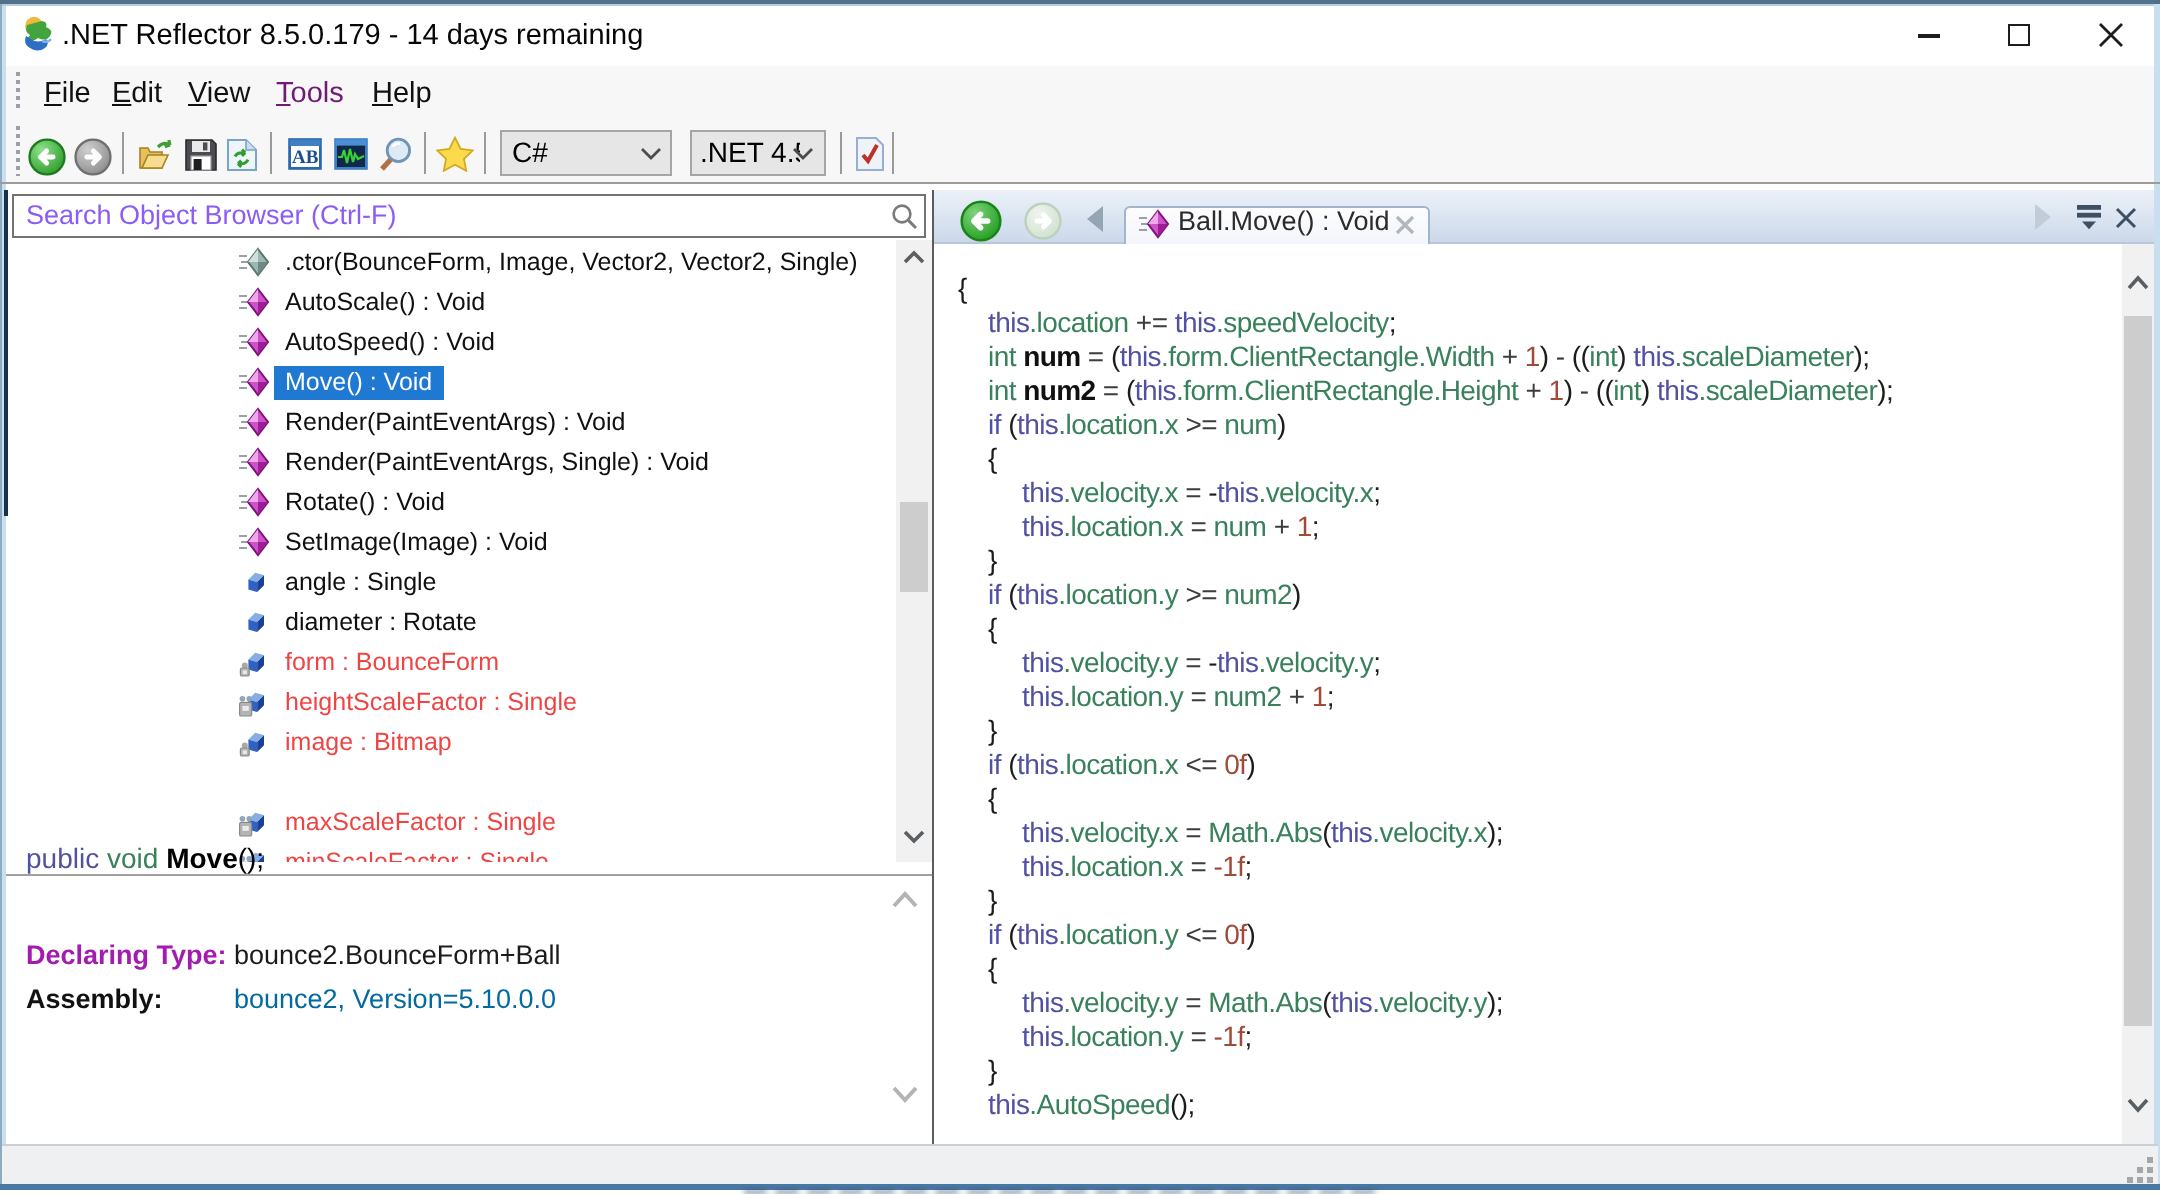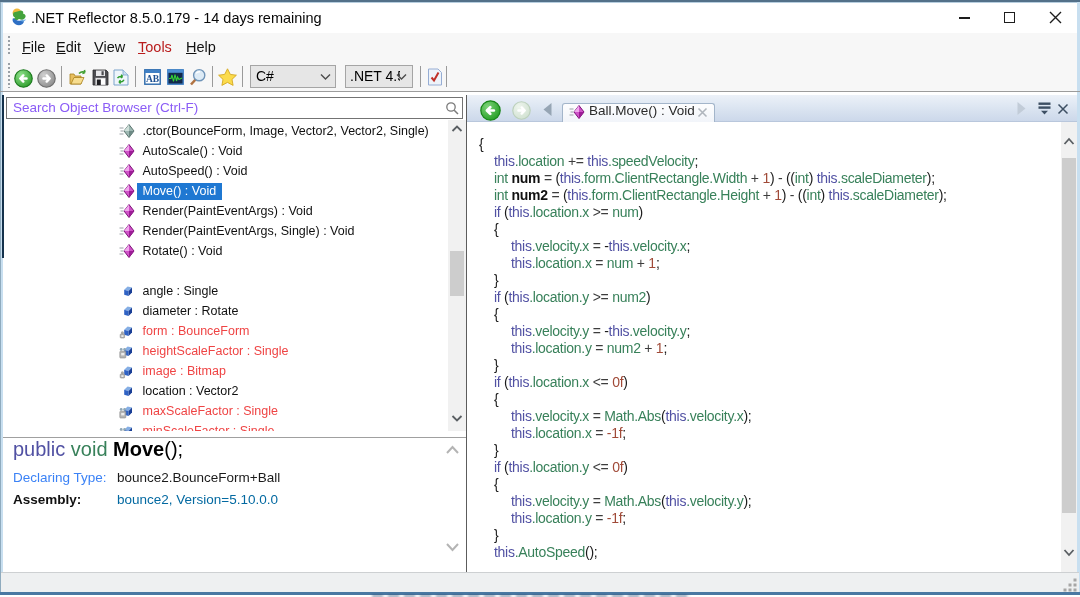--- a/index.html
+++ b/index.html
@@ -43,21 +43,21 @@
 <div class="abs" style="left:1004px;top:12px;width:10.5px;height:10.5px;border:1.6px solid #1d1d1d"></div>
 <svg class="abs" style="left:1049px;top:11px" width="13" height="13" viewBox="0 0 13 13">
     <path d="M1,1 L12,12 M12,1 L1,12" stroke="#1d1d1d" stroke-width="1.4"></path>
   </svg>
 
 <div class="abs" style="left:3px;top:33px;width:1074px;height:26px;background:#f7f7f7"></div>
 <div class="abs" style="left:8px;top:36px;width:2px;height:20px;background:repeating-linear-gradient(180deg,#9aa0a6 0 2px,transparent 2px 4px)"></div>
 <div class="abs" style="left:22px;top:38.5px;font-size:14.5px;color:#111"><u>F</u>ile</div>
 <div class="abs" style="left:56px;top:38.5px;font-size:14.5px;color:#111"><u>E</u>dit</div>
 <div class="abs" style="left:94px;top:38.5px;font-size:14.5px;color:#111"><u>V</u>iew</div>
-<div class="abs" style="left:138px;top:38.5px;font-size:14.5px;color:#b91c1c"><u>T</u>ools</div>
+<div class="abs" style="left:138px;top:38.5px;font-size:14.5px;color:#701a75"><u>T</u>ools</div>
 <div class="abs" style="left:186px;top:38.5px;font-size:14.5px;color:#111"><u>H</u>elp</div>
 
 <div class="abs" style="left:3px;top:59px;width:1074px;height:32px;background:#f7f7f7"></div>
 <div class="abs" style="left:0;top:91px;width:1080px;height:1px;background:#9c9c9c"></div>
 <div class="abs" style="left:8px;top:63px;width:2px;height:25px;background:repeating-linear-gradient(180deg,#9aa0a6 0 2px,transparent 2px 4px)"></div>
 
 <svg style="position:absolute;left:13.5px;top:68.5px" width="19" height="19" viewBox="0 0 20 20">
 <defs>
       <radialGradient id="gb1" cx="35%" cy="30%" r="80%">
         <stop offset="0" stop-color="#8ee08a"></stop>
@@ -236,20 +236,33 @@
               <line x1="0.5" y1="5" x2="4.5" y2="5"></line>
               <line x1="1.5" y1="8" x2="4.5" y2="8"></line>
               <line x1="0.5" y1="11" x2="4.5" y2="11"></line>
             </g>
 <polygon points="10,1.5 15,8 10,14.5 5,8" fill="#cf52c8" stroke="#7c1277" stroke-width="1"></polygon>
 <polygon points="10,1.5 5,8 10,8" fill="#f0a8ec"></polygon>
 <polygon points="10,8 15,8 10,14.5" fill="#9c1d96"></polygon>
 </svg></span>
         <span class="k">Rotate() : Void</span>
       </div>
+<div class="trow" style="top:261px">
+        <span class="tico"><svg width="16" height="16" viewBox="0 0 16 16">
+<g stroke="#9aa0a6" stroke-width="1">
+              <line x1="0.5" y1="5" x2="4.5" y2="5"></line>
+              <line x1="1.5" y1="8" x2="4.5" y2="8"></line>
+              <line x1="0.5" y1="11" x2="4.5" y2="11"></line>
+            </g>
+<polygon points="10,1.5 15,8 10,14.5 5,8" fill="#cf52c8" stroke="#7c1277" stroke-width="1"></polygon>
+<polygon points="10,1.5 5,8 10,8" fill="#f0a8ec"></polygon>
+<polygon points="10,8 15,8 10,14.5" fill="#9c1d96"></polygon>
+</svg></span>
+        <span class="k">SetImage(Image) : Void</span>
+      </div>
 <div class="trow" style="top:281px">
         <span class="tico"><svg width="16" height="16" viewBox="0 0 16 16">
 <polygon points="5.2,6.8 8.6,3.4 13,4.6 9.6,8" fill="#85aee4"></polygon>
 <polygon points="5.2,6.8 9.6,8 9.6,13 5.2,11.8" fill="#2f62c4"></polygon>
 <polygon points="9.6,8 13,4.6 13,9.6 9.6,13" fill="#1a3f96"></polygon>
           </svg></span>
         <span class="k">angle : Single</span>
       </div>
 <div class="trow" style="top:301px">
         <span class="tico"><svg width="16" height="16" viewBox="0 0 16 16">
@@ -286,28 +299,20 @@
         <span class="tico"><svg width="16" height="16" viewBox="0 0 16 16">
 <polygon points="5.2,6.8 8.6,3.4 13,4.6 9.6,8" fill="#85aee4"></polygon>
 <polygon points="5.2,6.8 9.6,8 9.6,13 5.2,11.8" fill="#2f62c4"></polygon>
 <polygon points="9.6,8 13,4.6 13,9.6 9.6,13" fill="#1a3f96"></polygon>
             <circle cx="3.4" cy="9.8" r="1.5" fill="#a8a8a8"></circle>
             <rect x="1.2" y="11" width="4.4" height="4" rx="0.8" fill="#b4b4b4" stroke="#8a8a8a" stroke-width="0.6"></rect>
             <rect x="2.4" y="12.2" width="2" height="1.8" fill="#ececec"></rect>
           </svg></span>
         <span class="y">image : Bitmap</span>
       </div>
-<div class="trow" style="top:381px">
-        <span class="tico"><svg width="16" height="16" viewBox="0 0 16 16">
-<polygon points="5.2,6.8 8.6,3.4 13,4.6 9.6,8" fill="#85aee4"></polygon>
-<polygon points="5.2,6.8 9.6,8 9.6,13 5.2,11.8" fill="#2f62c4"></polygon>
-<polygon points="9.6,8 13,4.6 13,9.6 9.6,13" fill="#1a3f96"></polygon>
-          </svg></span>
-        <span class="k">location : Vector2</span>
-      </div>
 <div class="trow" style="top:401px">
         <span class="tico"><svg width="16" height="16" viewBox="0 0 16 16">
 <polygon points="5.2,6.8 8.6,3.4 13,4.6 9.6,8" fill="#85aee4"></polygon>
 <polygon points="5.2,6.8 9.6,8 9.6,13 5.2,11.8" fill="#2f62c4"></polygon>
 <polygon points="9.6,8 13,4.6 13,9.6 9.6,13" fill="#1a3f96"></polygon>
             <circle cx="2.2" cy="6.4" r="1.4" fill="#8fa8b8"></circle>
             <circle cx="5.6" cy="6.4" r="1.4" fill="#8fa8b8"></circle>
             <rect x="0.8" y="8.2" width="6" height="6.8" rx="0.8" fill="#b4b4b4" stroke="#8a8a8a" stroke-width="0.6"></rect>
             <rect x="2.2" y="10" width="3.2" height="2.4" fill="#ececec"></rect>
           </svg></span>
@@ -332,22 +337,22 @@
 <div class="abs" style="left:448px;top:120px;width:18px;height:311px;background:#f1f1f1"></div>
 <svg class="abs" style="left:451px;top:125px" width="12" height="8" viewBox="0 0 12 8">
     <path class="chev" d="M1.5,6 L6,1.5 L10.5,6"></path>
   </svg>
 <div class="abs" style="left:450px;top:251px;width:14px;height:45px;background:#cdcdcd"></div>
 <svg class="abs" style="left:451px;top:414px" width="12" height="8" viewBox="0 0 12 8">
     <path class="chev" d="M1.5,2 L6,6.5 L10.5,2"></path>
   </svg>
 
 <div class="abs" style="left:3px;top:437px;width:463px;height:1px;background:#a0a0a0"></div>
-<div class="abs" style="left:13px;top:438px;font-size:20px;white-space:pre"><i class="k" style="font-style:normal">public</i> <i class="g" style="font-style:normal">void</i> <b>Move</b>();</div>
-<div class="abs" style="left:13px;top:469.5px;font-size:13.5px;font-weight:normal;color:#3b82f6">Declaring Type:</div>
+<div class="abs" style="left:13px;top:421px;font-size:14px;white-space:pre"><i class="k" style="font-style:normal">public</i> <i class="g" style="font-style:normal">void</i> <b>Move</b>();</div>
+<div class="abs" style="left:13px;top:469.5px;font-size:13.5px;font-weight:bold;color:#a21caf">Declaring Type:</div>
 <div class="abs" style="left:117px;top:469.5px;font-size:13.5px;color:#1b1b1b">bounce2.BounceForm+Ball</div>
 <div class="abs" style="left:13px;top:491.5px;font-size:13.5px;font-weight:bold;color:#111">Assembly:</div>
 <div class="abs" style="left:117px;top:491.5px;font-size:13.5px;color:#0369a1">bounce2, Version=5.10.0.0</div>
 <svg class="abs" style="left:445px;top:445px" width="15" height="10" viewBox="0 0 15 10">
     <path d="M2,8 L7.5,2 L13,8" stroke="#b4b4b4" stroke-width="2" fill="none"></path>
   </svg>
 <svg class="abs" style="left:445px;top:542px" width="15" height="10" viewBox="0 0 15 10">
     <path d="M2,2 L7.5,8 L13,2" stroke="#b4b4b4" stroke-width="2" fill="none"></path>
   </svg>
 

